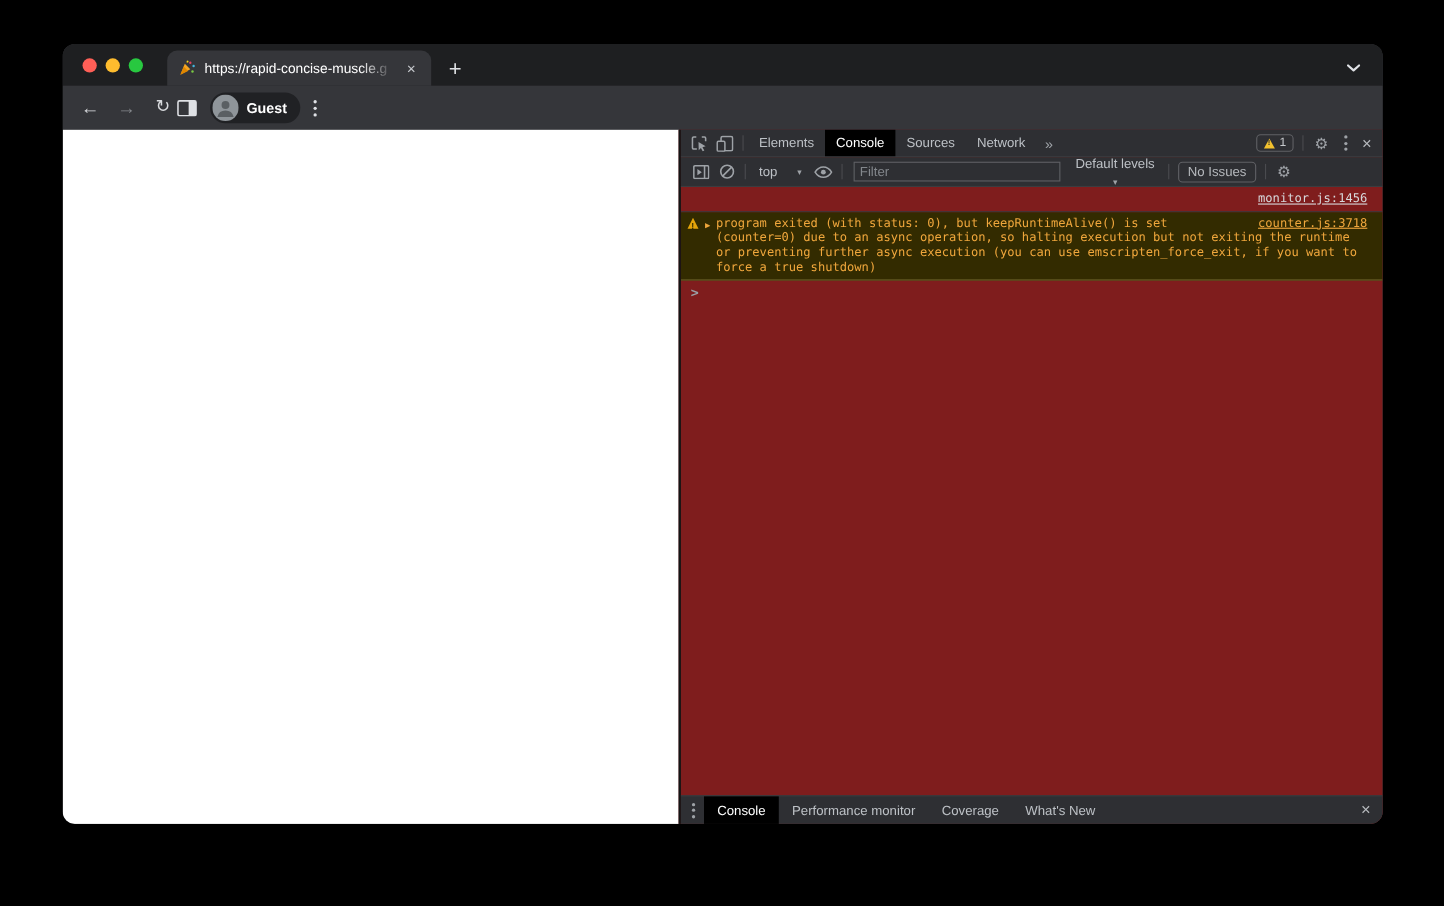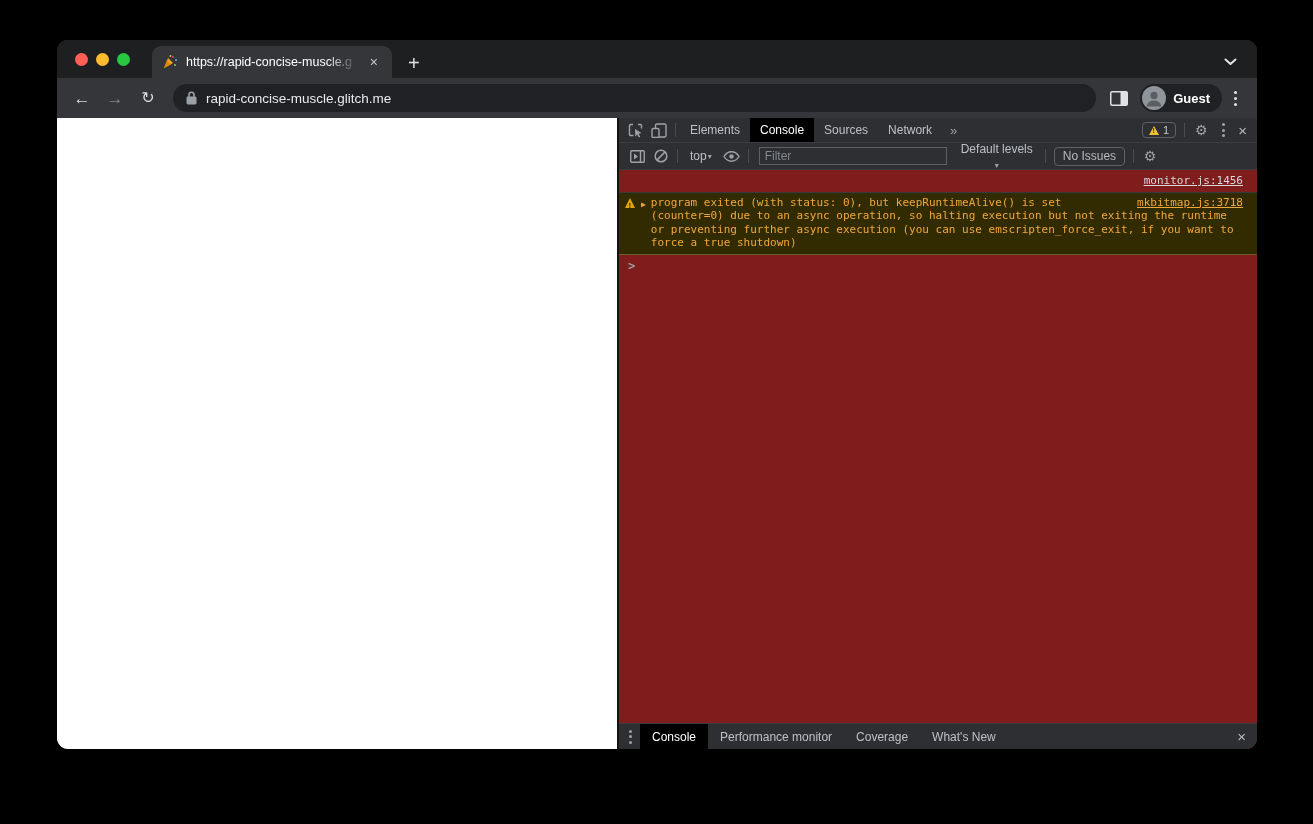--- a/index.html
+++ b/index.html
@@ -61,21 +61,21 @@
     border-bottom:9px solid #f2c12e; position:relative; }
   .tri::after { content:"!"; position:absolute; left:-1.5px; top:1px; font-size:7px;
     font-weight:700; color:#2e2f33; }
   .gear { color:#9ea2a7; font-size:14px; line-height:1; }
   .dt-dots { display:flex; flex-direction:column; gap:2.5px; padding:0 9px; }
   .dt-dots i { width:3px; height:3px; border-radius:50%; background:#9ea2a7; }
   .dt-close { color:#b8bbbf; font-size:15px; padding:0 10px 0 4px; line-height:1; }
 
   .dt-toolbar { height:27px; background:#2e2f33; border-bottom:1px solid #3b3c40;
     display:flex; align-items:center; padding:0 6px; flex:0 0 auto; }
-  .ctx { display:flex; align-items:center; gap:1px; padding:0 8px; color:#bdc1c6; }
+  .ctx { display:flex; align-items:center; gap:18px; padding:0 8px; color:#bdc1c6; }
   .dd-arrow { font-size:8px; color:#9ea2a7; }
   .filter { width:188px; height:18px; background:transparent; border:1px solid #5f6064;
     color:#d7d9dc; font-size:12px; padding:0 5px; margin-left:6px; outline:none;
     font-family:"Liberation Sans", sans-serif; }
   .filter::placeholder { color:#83878c; }
   .levels { display:flex; align-items:center; gap:5px; padding:0 8px; margin-left:6px; color:#bdc1c6;flex-direction:column; }
   .noissues { border:1px solid #606165; border-radius:4px; padding:1px 8px 2px;
     color:#b6b9bd; font-size:12px; margin:0 4px; }
 
   .console { flex:1; font-family:"DejaVu Sans Mono", monospace; font-size:11px;
@@ -127,27 +127,20 @@
     <span class="newtab">+</span>
     <svg class="strip-chevron" width="13" height="8" viewBox="0 0 13 8">
       <polyline points="1.5,1.5 6.5,6 11.5,1.5" fill="none" stroke="#dfe1e5" stroke-width="2" stroke-linecap="round" stroke-linejoin="round"></polyline>
     </svg>
   </div>
 
   <div class="toolbar">
     <span class="navbtn back">←</span>
     <span class="navbtn fwd">→</span>
     <span class="navbtn reload">↻</span>
-    <div class="addrbar">
-      <svg width="11" height="14" viewBox="0 0 11 14">
-        <rect x="0.5" y="5.5" width="10" height="8" rx="1.4" fill="#9aa0a6"></rect>
-        <path d="M3 6 V3.8 a2.5 2.5 0 0 1 5 0 V6" fill="none" stroke="#9aa0a6" stroke-width="1.6"></path>
-      </svg>
-      <span class="url">rapid-concise-muscle.glitch.me</span>
-    </div>
     <svg class="sidepanel" width="18" height="15" viewBox="0 0 18 15">
       <rect x="0.75" y="0.75" width="16.5" height="13.5" rx="1.5" fill="none" stroke="#dfe1e5" stroke-width="1.5"></rect>
       <rect x="10.5" y="0.75" width="6.75" height="13.5" fill="#dfe1e5"></rect>
     </svg>
     <div class="guest">
       <svg width="24" height="24" viewBox="0 0 24 24">
         <circle cx="12" cy="12" r="12" fill="#8f959a"></circle>
         <circle cx="12" cy="9.4" r="3.6" fill="#5a5f63"></circle>
         <path d="M4.6 20.4 a7.6 7.6 0 0 1 14.8 0 z" fill="#5a5f63"></path>
       </svg>
@@ -239,21 +232,21 @@
       <div class="console">
         <div class="msg-log">
           <span class="src">monitor.js:1456</span>
         </div>
         <div class="msg-warn">
           <span class="warn-icon-cell">
               <span class="warn-tri"></span>
             </span>
           <span class="expand">▶</span>
           <div class="warn-text">
-            <span class="src">mkbitmap.js:3718</span><span>program exited (with status: 0), but keepRuntimeAlive() is set (counter=0) due to an async operation, so halting execution but not exiting the runtime or preventing further async execution (you can use emscripten_force_exit, if you want to force a true shutdown)</span>
+            <span class="src">counter.js:3718</span><span>program exited (with status: 0), but keepRuntimeAlive() is set (counter=0) due to an async operation, so halting execution but not exiting the runtime or preventing further async execution (you can use emscripten_force_exit, if you want to force a true shutdown)</span>
           </div>
         </div>
         <div class="prompt-row">
           <span>&gt;</span>
         </div>
       </div>
 
       <div class="drawer">
         <span class="drawer-dots">
             <i></i>

